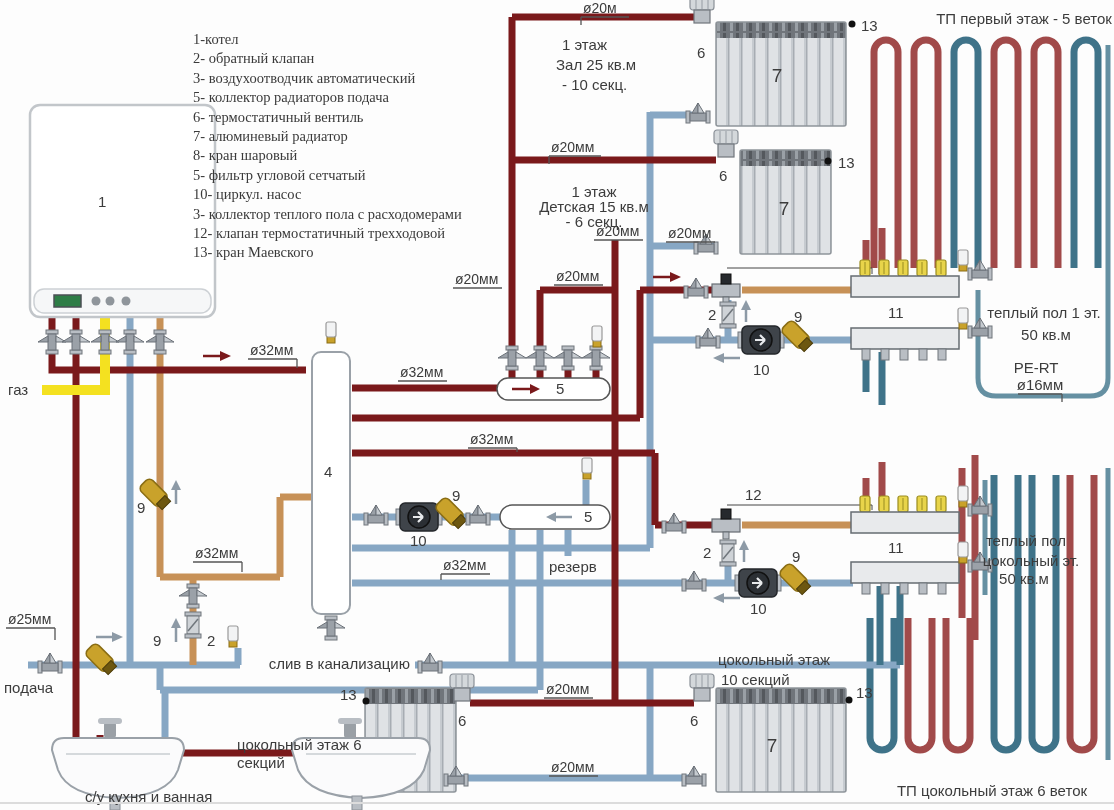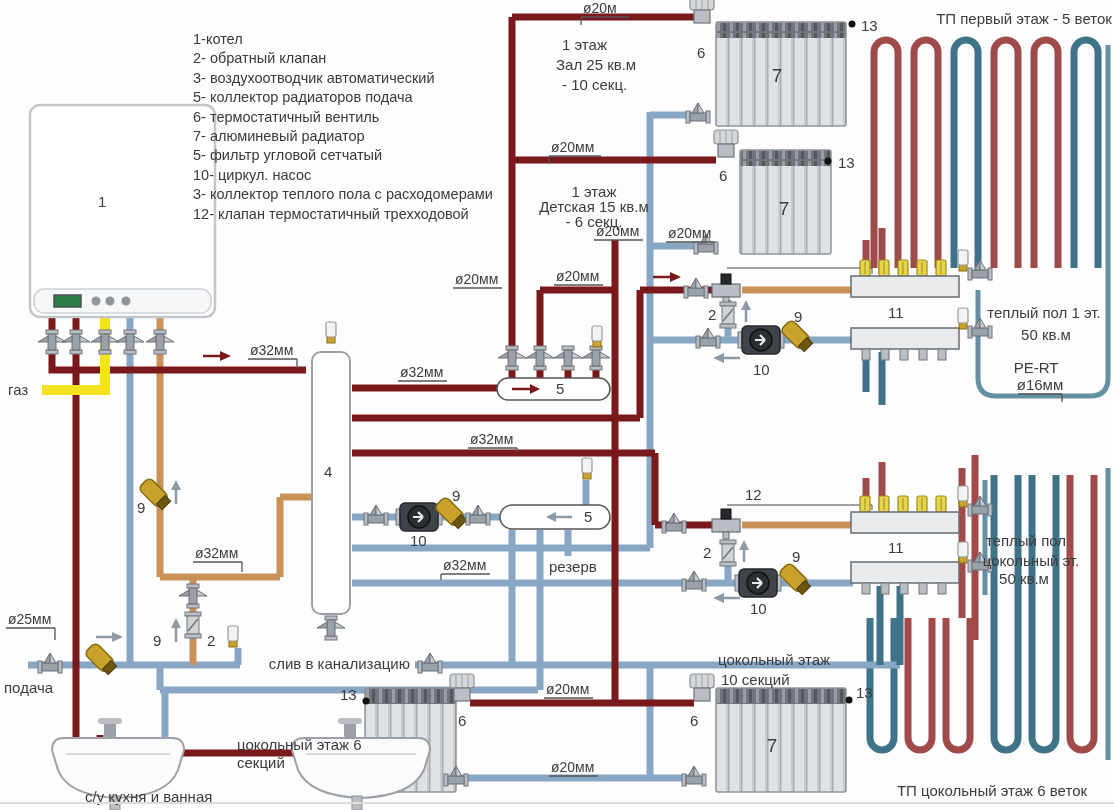--- a/index.html
+++ b/index.html
@@ -1,19 +1,19 @@
 <!DOCTYPE html>
 <html><head>
 <meta charset="utf-8">
 <style>
   html,body{margin:0;padding:0;background:#fff;}
   #stage{position:relative;width:1114px;height:810px;background:#fdfdfd;overflow:hidden;
          font-family:"Liberation Sans",sans-serif;color:#3c3c3c;}
   #stage svg{position:absolute;left:0;top:0;}
-  #legend{position:absolute;left:193px;top:30px;width:320px;font-size:14.5px;line-height:19.4px;color:#3a3a3a;}
+  #legend{position:absolute;left:193px;top:30px;width:320px;font-size:14.5px;line-height:19.4px;color:#3a3a3a;font-family:Liberation Serif, serif;}
   #legend div{white-space:nowrap;}
   svg text{fill:#3c3c3c;font-family:"Liberation Sans",sans-serif;font-size:14px;}
   svg text.big{font-size:19px;}
   svg text.t15{font-size:15px;}
   svg text.mid{text-anchor:middle;}
   svg text.end{text-anchor:end;}
   .pipeR{stroke:#7a191b;stroke-width:7;fill:none;}
   .pipeB{stroke:#87a7c4;stroke-width:7;fill:none;}
   .pipeT{stroke:#c79157;stroke-width:7;fill:none;}
   .pipeY{stroke:#f4e120;stroke-width:10;fill:none;}
@@ -449,18 +449,20 @@
 <line x1="0" y1="803" x2="1114" y2="803" stroke="#dcdcdc" stroke-width="2"></line>
 </svg>
 
 <div id="legend">
   <div>1-котел</div>
   <div>2- обратный клапан</div>
   <div>3- воздухоотводчик автоматический</div>
   <div>5- коллектор радиаторов подача</div>
   <div>6- термостатичный вентиль</div>
   <div>7- алюминевый радиатор</div>
+  <div>8- кран шаровый</div>
   <div>5- фильтр угловой сетчатый</div>
   <div>10- циркул. насос</div>
   <div>3- коллектор теплого пола с расходомерами</div>
   <div>12- клапан термостатичный трехходовой</div>
+  <div>13- кран Маевского</div>
 </div>
 </div>
 
 </body></html>

